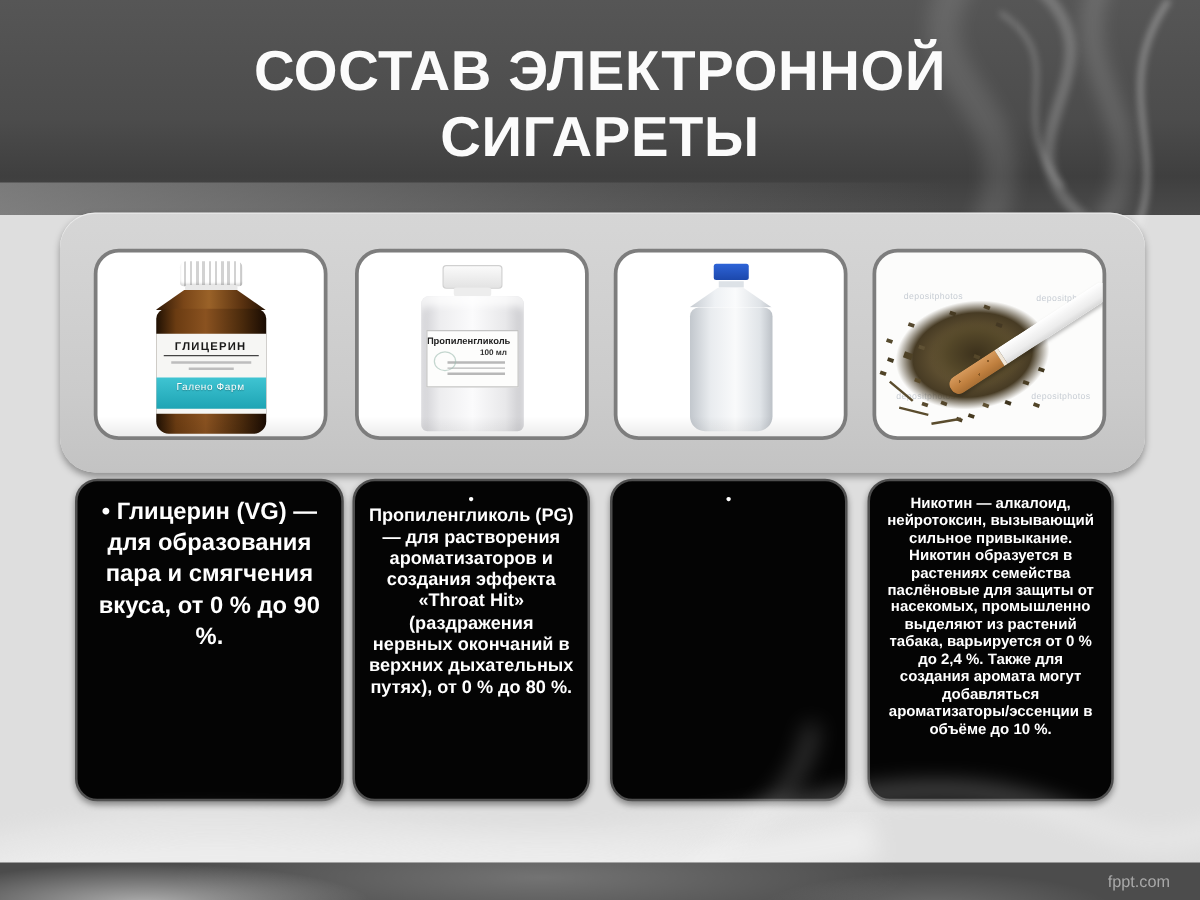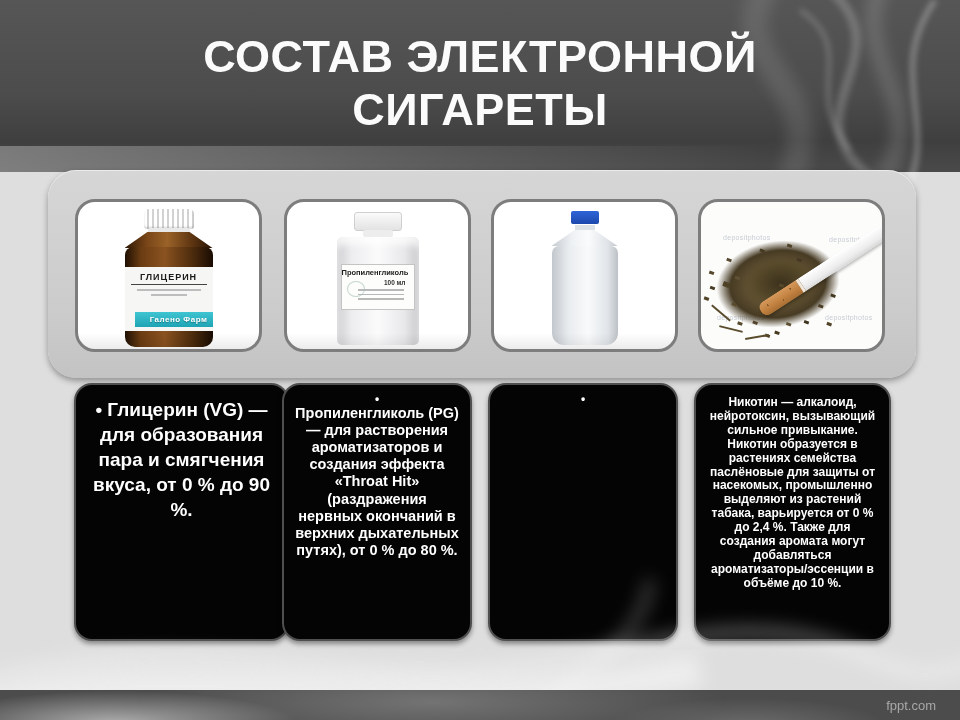--- a/index.html
+++ b/index.html
@@ -49,22 +49,22 @@
     background:linear-gradient(90deg,#2e1806,#7a4618 25%,#9a6228 48%,#5a3210 78%,#241204);}
   .g-body{position:absolute;left:50%;top:45px;transform:translateX(-50%);width:88px;height:100px;
     border-radius:8px 8px 10px 10px;
     background:linear-gradient(90deg,#1f1003,#6b3c12 18%,#8a5220 45%,#4a2a0c 78%,#190b02);}
   .g-label{position:absolute;left:50%;top:65px;transform:translateX(-50%);width:88px;height:64px;
     background:#f6f6f4;overflow:hidden;}
   .g-title{margin-top:5px;text-align:center;font-size:9px;font-weight:700;color:#1a1a1a;
     letter-spacing:1px;border-bottom:1px solid #444;padding-bottom:2px;width:76px;margin-left:6px;}
   .g-line{height:2px;background:#bdbdbd;margin:4px 12px 0 12px;}
   .g-line.short{margin:3px 26px 0 26px;}
-  .g-brand{position:absolute;left:10px;bottom:4px;width:100%;height:15px;background:linear-gradient(180deg,#3fc4d2,#1ea4b4);
-    color:#ffffff;font-size:8px;font-weight:700;text-align:center;line-height:15px;letter-spacing:.5px;
+  .g-brand{position:absolute;left:0;bottom:4px;width:100%;height:25px;background:linear-gradient(180deg,#3fc4d2,#1ea4b4);
+    color:#ffffff;font-size:8px;font-weight:400;text-align:center;line-height:15px;letter-spacing:.5px;
     text-shadow:0 1px 1px rgba(0,0,0,.3);}
   
   .p-cap{position:absolute;left:50%;top:10px;transform:translateX(-50%);width:46px;height:17px;
     background:linear-gradient(180deg,#fafafa,#e3e3e3);border:1px solid #d0d0d0;border-radius:3px;}
   .p-collar{position:absolute;left:50%;top:28px;transform:translateX(-50%);width:30px;height:7px;background:#ededed;border-radius:2px;}
   .p-body{position:absolute;left:50%;top:35px;transform:translateX(-50%);width:82px;height:108px;
     border-radius:6px 6px 5px 5px;
     background:linear-gradient(90deg,#cfcfd3,#ededef 18%,#fbfbfc 50%,#e8e8ea 82%,#c9c9cd);
     box-shadow:inset 0 8px 6px rgba(255,255,255,.7);}
   .p-label{position:absolute;left:50%;top:62px;transform:translateX(-50%);width:74px;height:46px;
@@ -124,21 +124,21 @@
   .wm{position:absolute;font-size:7px;color:rgba(125,138,158,.42);letter-spacing:.3px;}
   .wm1{left:22px;top:32px;}  .wm2{left:128px;top:34px;}
   .wm3{left:124px;top:112px;} .wm4{left:16px;top:112px;}
   
   .desc-box{
     position:absolute;top:383px;height:258px;background:#040404;
     border:2px solid #4f4f4f;border-radius:18px;box-sizing:border-box;
     color:#ffffff;text-align:center;padding:9px 10px 0 10px;overflow:hidden;
     box-shadow:0 3px 5px rgba(0,0,0,.4);
   }
-  .db1{left:74px;width:215px;}
+  .db1{left:60px;width:215px;}
   .db2{left:282px;width:190px;}
   .db3{left:488px;width:190px;}
   .db4{left:694px;width:197px;}
   .desc-bullet{font-size:12px;line-height:11px;font-weight:700;}
   .desc-text{font-weight:700;overflow-wrap:break-word;word-break:break-word;}
   .db1 .desc-text{font-size:19px;line-height:1.32;padding-top:3px;}
   .db2 .desc-text{font-size:14.5px;line-height:1.18;}
   .db3 .desc-text{font-size:16.5px;line-height:1.22;}
   .db4 .desc-text{font-size:12px;line-height:1.16;padding-top:2px;}
   

